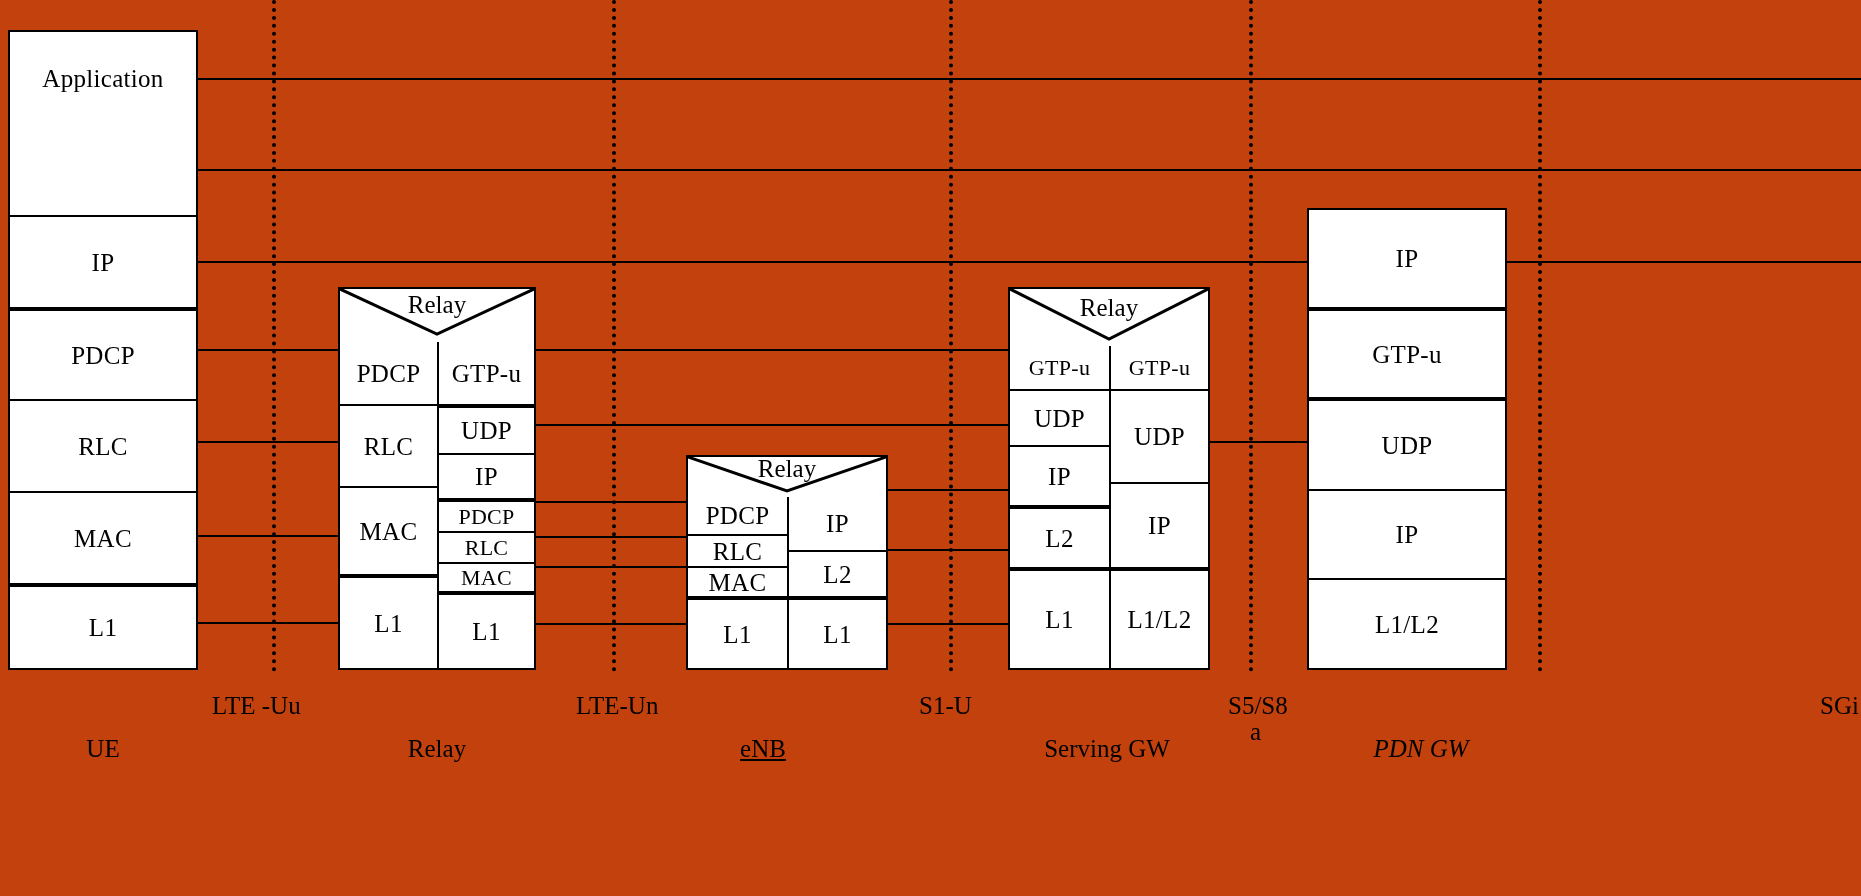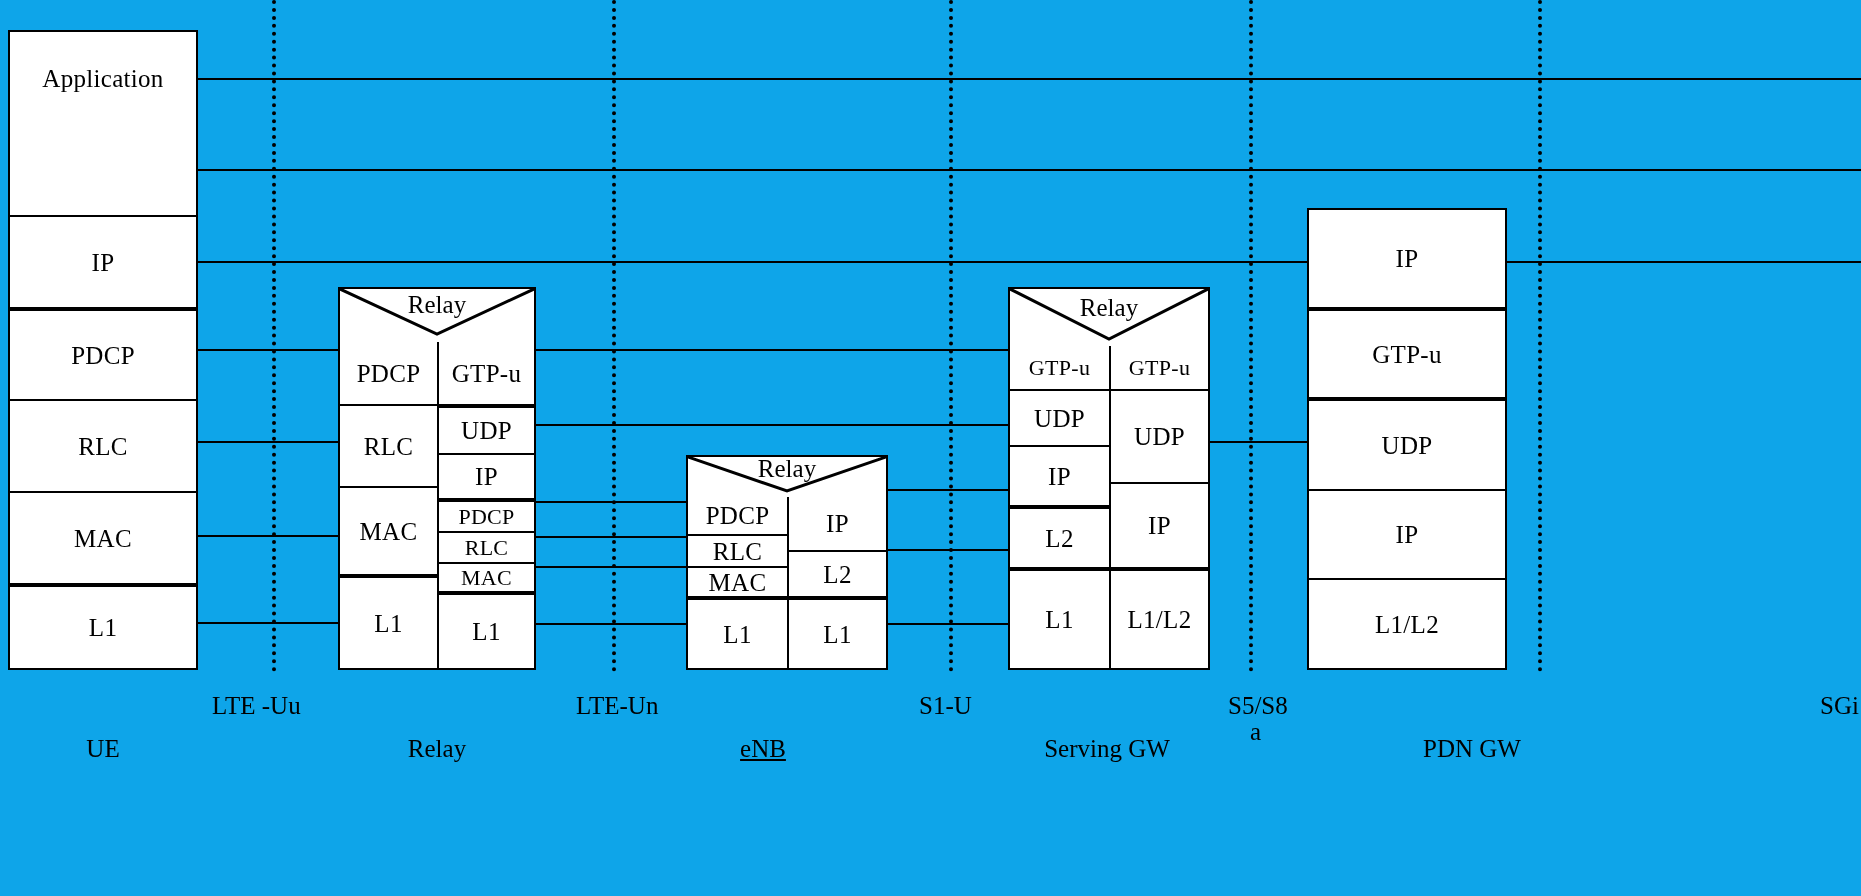--- a/index.html
+++ b/index.html
@@ -8,21 +8,21 @@
     background: #ffffff;
   }
   body {
     font-family: "Liberation Serif", "DejaVu Serif", serif;
     color: #000000;
   }
   #canvas {
     position: relative;
     width: 1861px;
     height: 896px;
-    background: #0ea5e9;
+    background: #c2410c;
     overflow: hidden;
   }
 
   
   .vsep {
     position: absolute;
     top: 0;
     width: 0;
     border-left: 4px dotted #000;
     height: 672px;
@@ -288,15 +288,15 @@
   <div class="iface-label" style="left:576px; top:673px;">LTE-Un</div>
   <div class="iface-label" style="left:919px; top:673px;">S1-U</div>
   <div class="iface-label" style="left:1228px; top:673px;">S5/S8</div>
   <div class="iface-label" style="left:1250px; top:699px;">a</div>
   <div class="iface-label" style="left:1820px; top:673px;">SGi</div>
 
   <div class="node-label" style="left:8px; top:716px; width:190px;">UE</div>
   <div class="node-label" style="left:338px; top:716px; width:198px;">Relay</div>
   <div class="node-label" style="left:664px; top:716px; width:198px;text-decoration:underline;">eNB</div>
   <div class="node-label" style="left:1008px; top:716px; width:198px;">Serving GW</div>
-  <div class="node-label" style="left:1372px; top:716px; width:200px;">PDN GW</div>
+  <div class="node-label" style="left:1321px; top:716px; width:200px;font-style:italic;">PDN GW</div>
 
 </div>
 
 </body></html>

